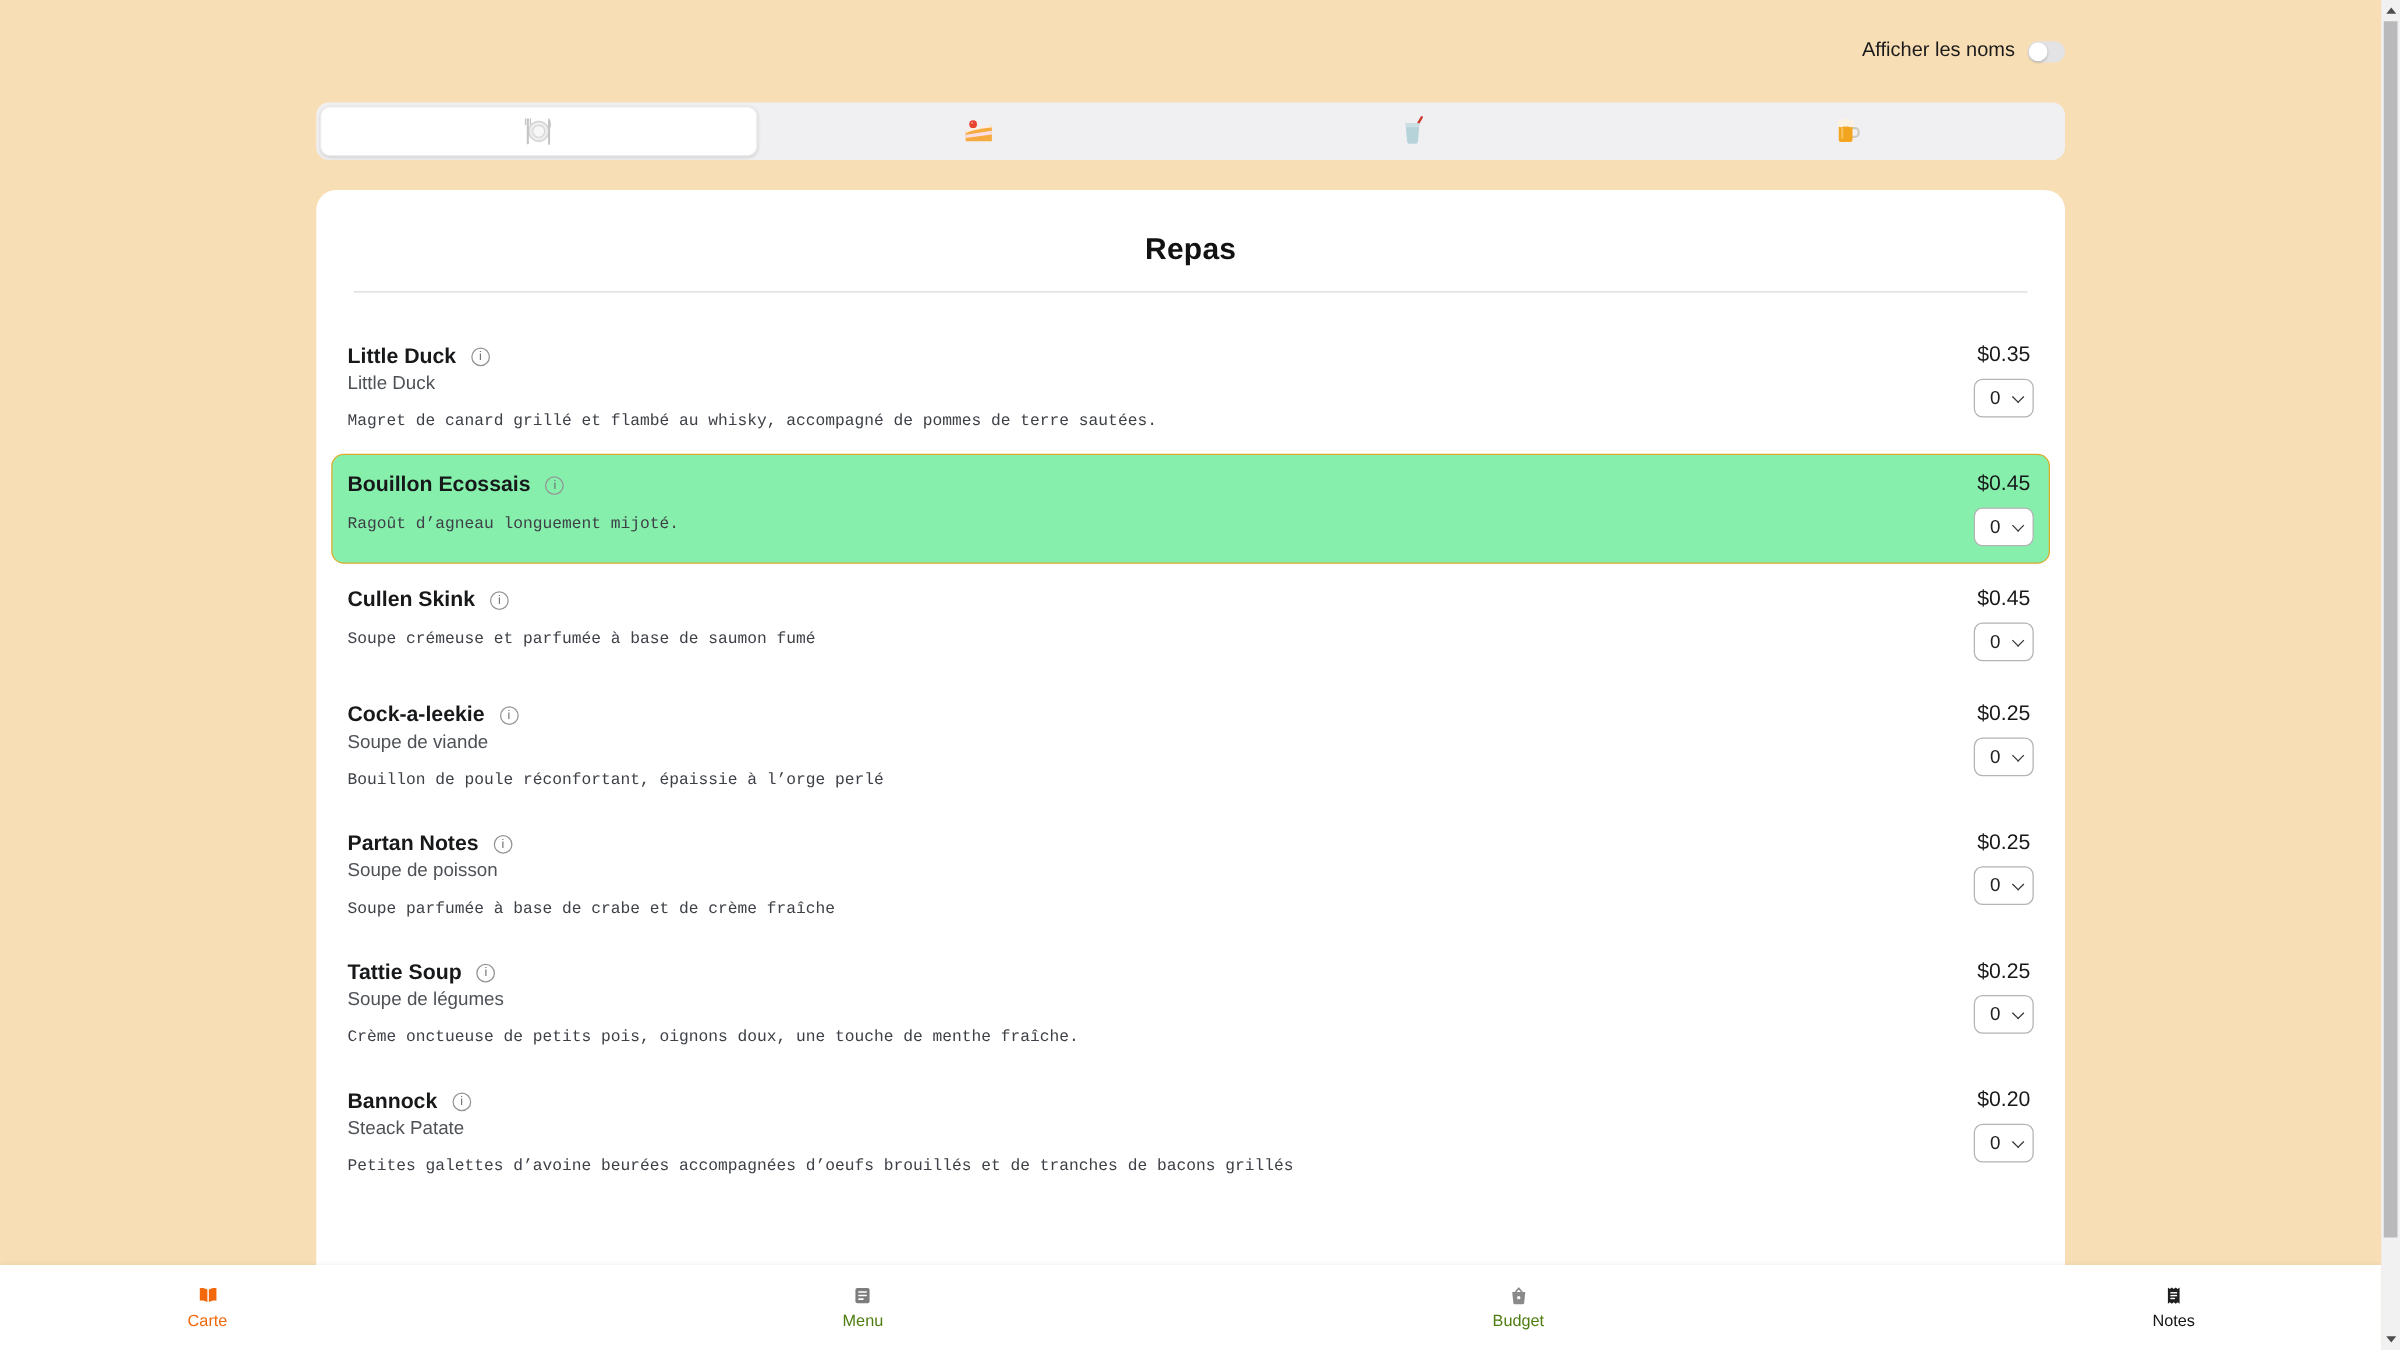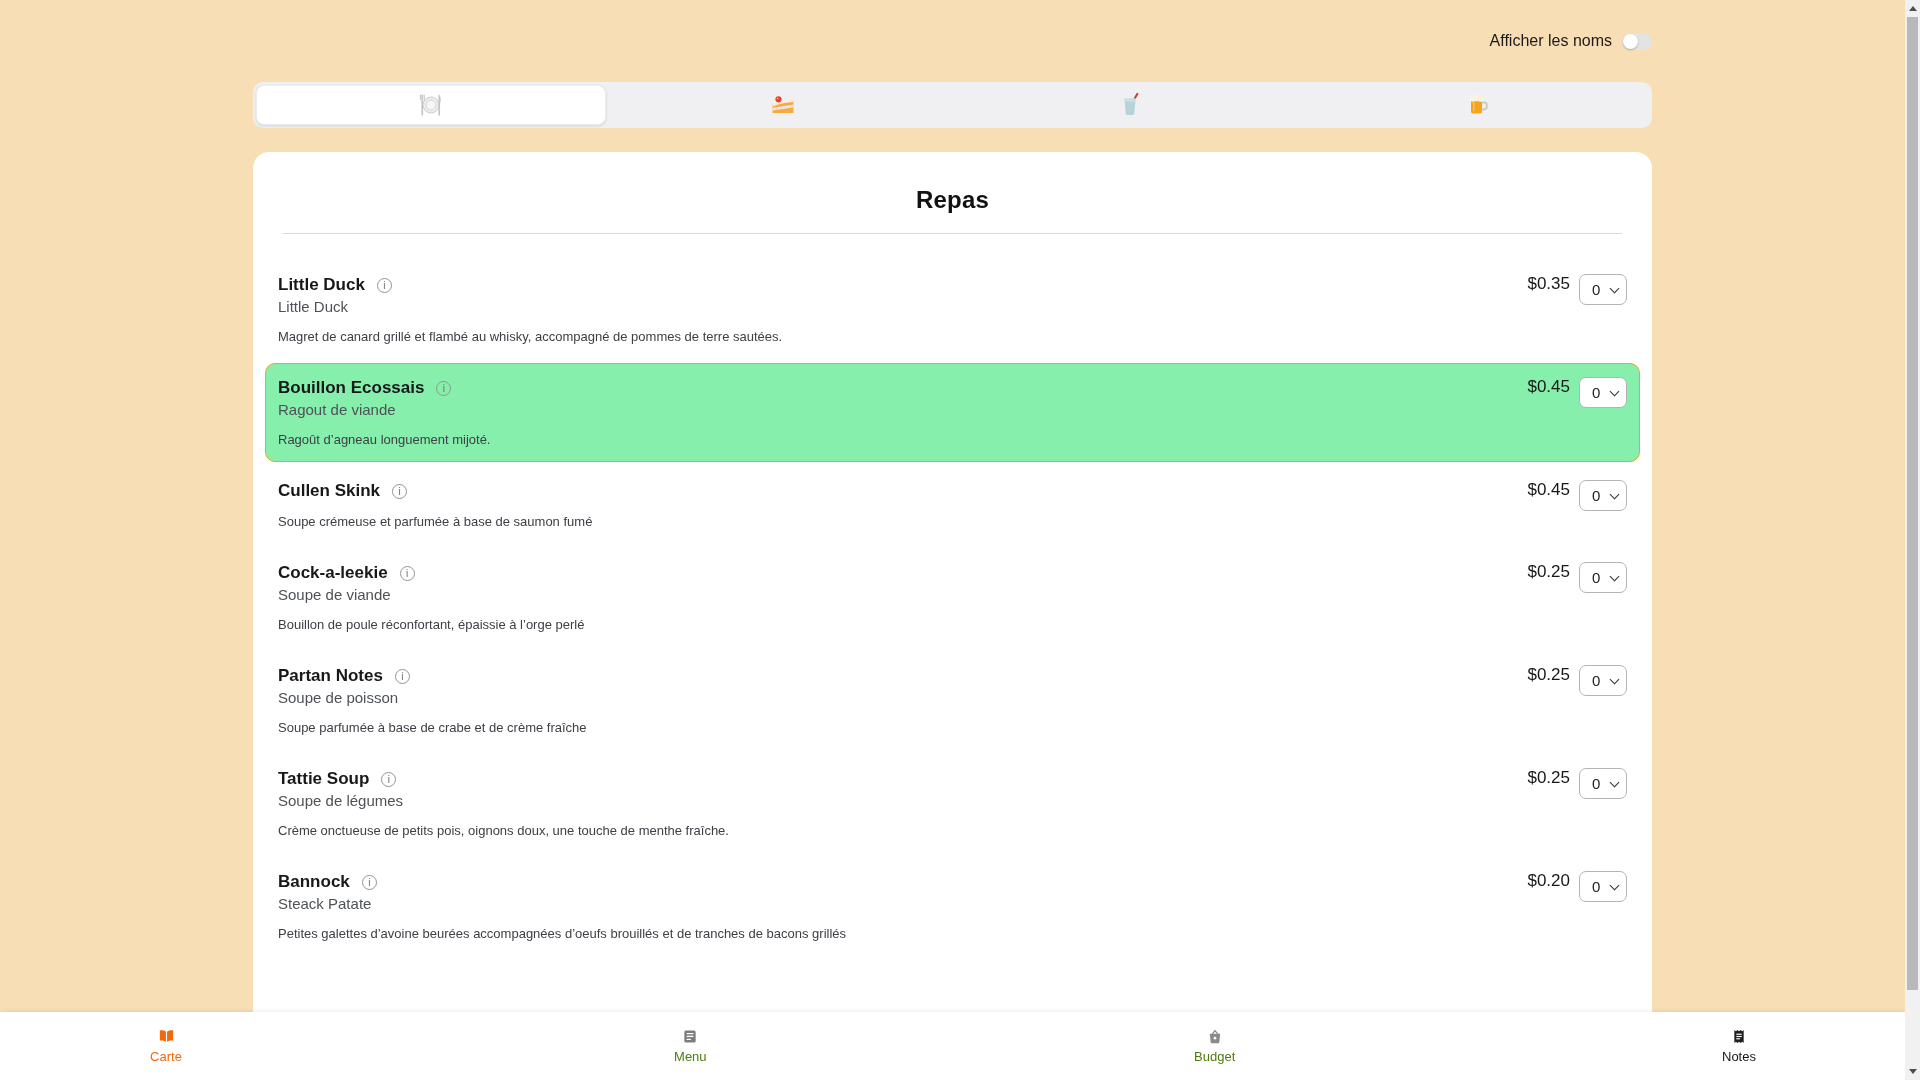--- a/index.html
+++ b/index.html
@@ -16,22 +16,22 @@
   .card-title{text-align:center;font-size:24px;font-weight:bold;color:#121212;letter-spacing:.2px;line-height:28px;}
   .divider{border:none;border-top:1px solid #dadada;margin:19px 5px 0;}
   .items{margin-top:24px;}
   .menu-item{display:flex;justify-content:space-between;padding:16px 0;}
   .menu-item.highlighted{background:#86efac;border:1.5px solid #dfa92b;border-radius:10px;padding:13px 12px;margin:2px -13px;}
   .item-left{flex:1;min-width:0;}
   .item-title-row{display:flex;align-items:center;gap:12px;}
   .item-name{font-size:17px;font-weight:bold;color:#17181a;line-height:22px;}
   .info-icon{width:15px;height:15px;border:1px solid #949494;border-radius:50%;color:#6d6d6d;font-size:10px;line-height:13px;text-align:center;display:inline-block;box-sizing:border-box;cursor:pointer;font-style:normal;}
   .item-subtitle{font-size:15px;color:#4e5257;line-height:21px;}
-  .item-desc{font-size:13px;color:#3d4046;margin-top:11px;line-height:17px;}
-  .item-right{display:flex;flex-direction:row;align-items:flex-start;gap:9px;margin-left:20px;flex:0 0 auto;}
+  .item-desc{font-size:13px;color:#3d4046;margin-top:11px;line-height:17px;font-family:Liberation Mono, monospace;}
+  .item-right{display:flex;flex-direction:column;align-items:center;gap:9px;margin-left:20px;flex:0 0 auto;}
   .item-price{font-size:17px;color:#17181a;line-height:20px;}
   .select-wrap{position:relative;}
   .qty-select{appearance:none;-webkit-appearance:none;-moz-appearance:none;width:48px;height:31px;border:1px solid #b4b4b4;border-radius:7px;background:#fff;font-size:15px;color:#222;padding:0 20px 0 12px;font-family:inherit;}
   .select-wrap::after{content:"";position:absolute;right:9px;top:11px;width:6px;height:6px;border-right:1.6px solid #333;border-bottom:1.6px solid #333;transform:rotate(45deg);pointer-events:none;}
   .bottom-nav{position:absolute;left:0;bottom:0;width:1905px;height:68px;background:#fff;box-shadow:0 -1px 4px rgba(0,0,0,.07);display:flex;justify-content:space-between;padding:16px 120px;box-sizing:border-box;}
   .nav-item{width:92px;display:flex;flex-direction:column;align-items:center;justify-content:center;gap:4px;cursor:pointer;}
   .nav-label{font-size:13px;color:#4d7c0f;}
   .nav-item.active .nav-label{color:#f2690d;}
   .nav-item.dark .nav-label{color:#161616;}
   .scrollbar{position:absolute;right:0;top:0;width:15px;height:1080px;background:#f1f1f2;}
@@ -113,21 +113,20 @@
       </span>
     </div>
   </div>
 
   <div class="menu-item highlighted">
     <div class="item-left">
       <div class="item-title-row">
         <span class="item-name">Bouillon Ecossais</span>
         <span class="info-icon">i</span>
       </div>
-      <div class="item-subtitle">Ragout de viande</div>
       <div class="item-desc">Ragoût d’agneau longuement mijoté.</div>
     </div>
     <div class="item-right">
       <span class="item-price">$0.45</span>
       <span class="select-wrap">
         <select class="qty-select">
           <option>0</option>
         </select>
       </span>
     </div>

